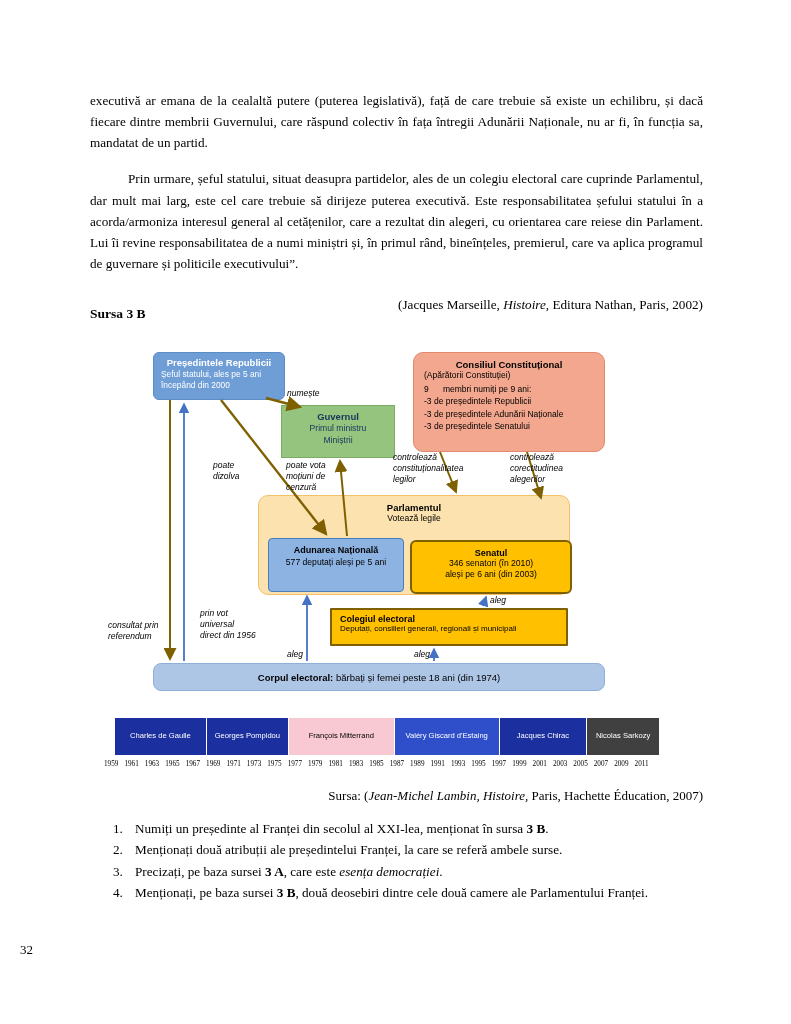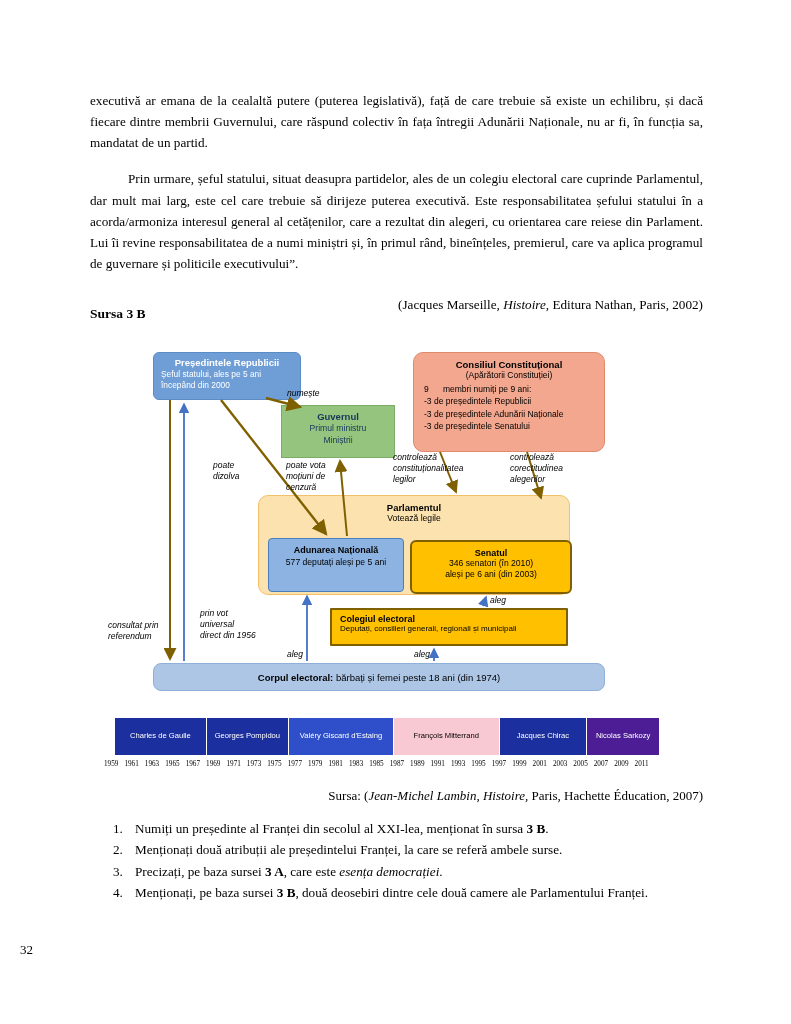--- a/index.html
+++ b/index.html
@@ -14,29 +14,29 @@
 
   .source-heading { position:absolute; left:90px; top:306px; font-weight:bold; font-size:13.5px; }
 
   
   .diagram { position:absolute; left:90px; top:348px; width:620px; height:352px;
              font-family:"Liberation Sans", sans-serif; }
   .arrows { position:absolute; left:0; top:0; z-index:5; pointer-events:none; }
   .box { position:absolute; z-index:1; }
   .pre { white-space:pre-wrap; }
 
-  .president { left:63px; top:4px; width:148px; height:48px; background:#6f9ed6;
+  .president { left:63px; top:4px; width:132px; height:48px; background:#6f9ed6;
                border:1px solid #5b8cc4; border-radius:6px; color:#fff; padding:4px 7px; }
   .president .bt { font-size:9.5px; font-weight:bold; text-align:center; }
   .president .bs { font-size:8.4px; margin-top:1px; line-height:1.25; }
 
   .council { left:323px; top:4px; width:192px; height:100px; background:#f2a78e;
              border:1px solid #df8a6c; border-radius:10px; padding:6px 10px; font-size:8.5px; }
   .council .bt { text-align:center; font-weight:bold; font-size:9.5px; }
-  .council .bs { text-align:center; margin-bottom:3px; }
+  .council .bs { margin-bottom:3px; }
   .council .bl { line-height:1.45; }
 
   .government { left:191px; top:57px; width:114px; height:53px; background:#94c47e;
                 border:1px solid #7cab66; border-radius:0; text-align:center;
                 padding:5px 4px; color:#17365d; }
   .government .bt { font-weight:bold; font-size:9.5px; }
   .government .bl { font-size:8.6px; line-height:1.4; }
 
   .parliament { left:168px; top:147px; width:312px; height:100px; background:#fbe2ae;
                 border:1px solid #f3c06a; border-radius:10px; text-align:center; padding-top:6px; }
@@ -188,33 +188,33 @@
   <div class="timeline">
 
       <div class="tl-seg" style="flex-grow: 10.3; background: rgb(27, 47, 158); color: rgb(255, 255, 255);">
         <span class="tl-name">Charles de Gaulle</span>
       </div>
 
       <div class="tl-seg" style="flex-grow: 4.7; background: rgb(27, 47, 158); color: rgb(255, 255, 255);">
         <span class="tl-name">Georges Pompidou</span>
       </div>
 
+      <div class="tl-seg" style="flex-grow: 14; background: rgb(249, 201, 211); color: rgb(0, 0, 0);">
+        <span class="tl-name">François Mitterrand</span>
+      </div>
+
       <div class="tl-seg" style="flex-grow: 7; background: rgb(46, 79, 201); color: rgb(255, 255, 255);">
         <span class="tl-name">Valéry Giscard d'Estaing</span>
       </div>
 
-      <div class="tl-seg" style="flex-grow: 14; background: rgb(249, 201, 211); color: rgb(0, 0, 0);">
-        <span class="tl-name">François Mitterrand</span>
-      </div>
-
       <div class="tl-seg" style="flex-grow: 12; background: rgb(27, 47, 158); color: rgb(255, 255, 255);">
         <span class="tl-name">Jacques Chirac</span>
       </div>
 
-      <div class="tl-seg" style="flex-grow: 5.3; background: #4c1d95; color: rgb(255, 255, 255);">
+      <div class="tl-seg" style="flex-grow: 5.3; background: #404040; color: rgb(255, 255, 255);">
         <span class="tl-name">Nicolas Sarkozy</span>
       </div>
     </div>
   <div class="years">
 
       <span class="year">1959</span>
 
       <span class="year">1961</span>
 
       <span class="year">1963</span>

